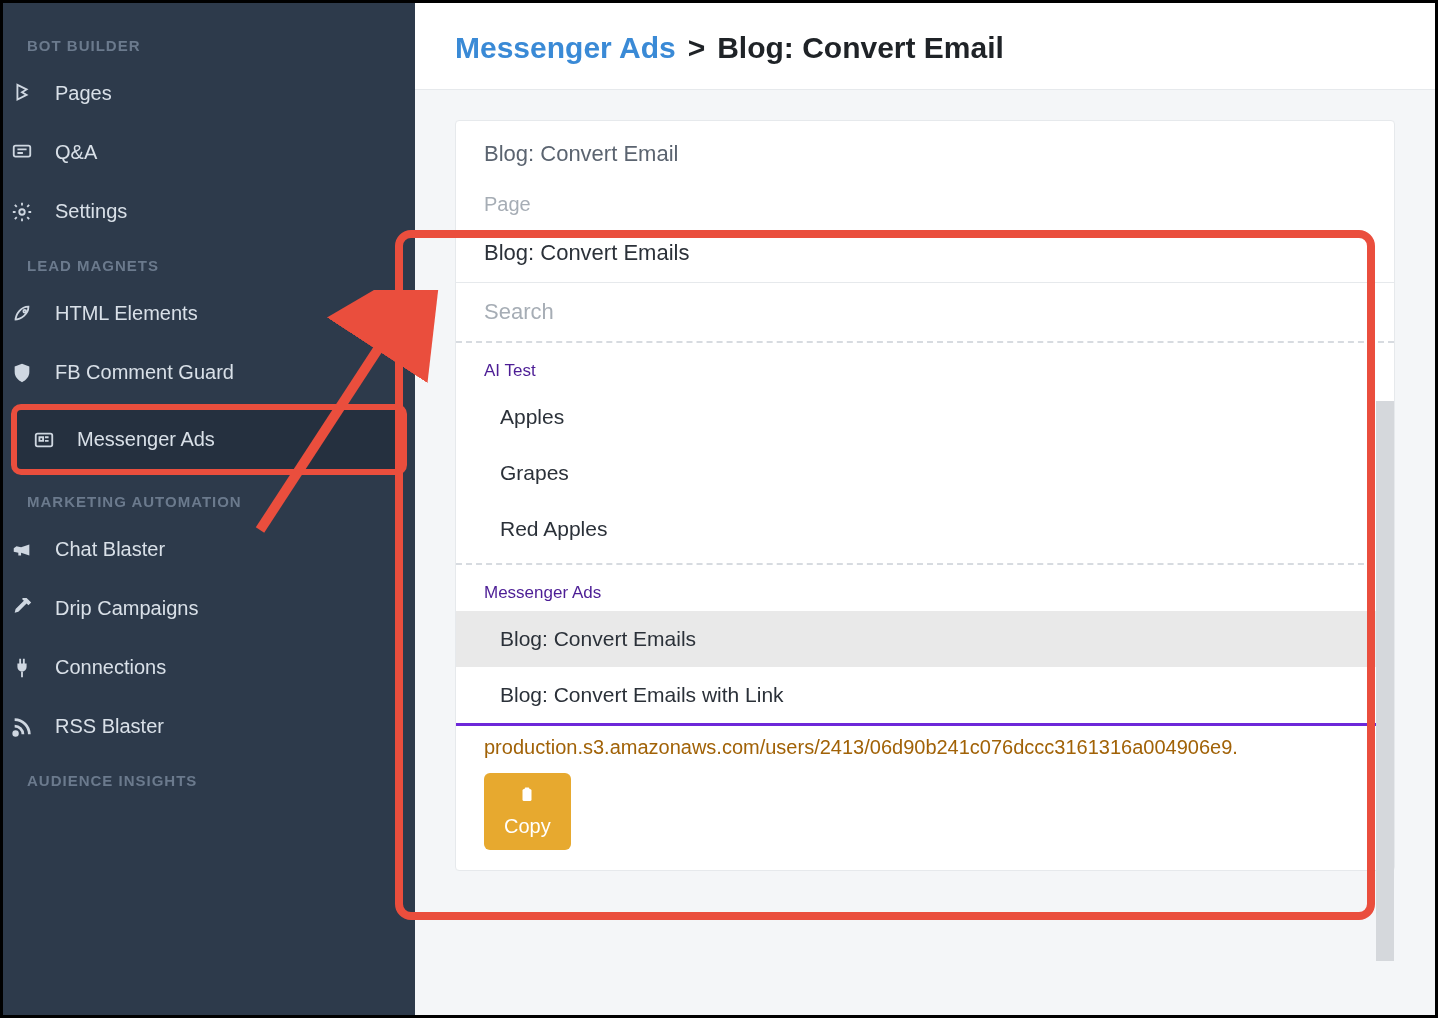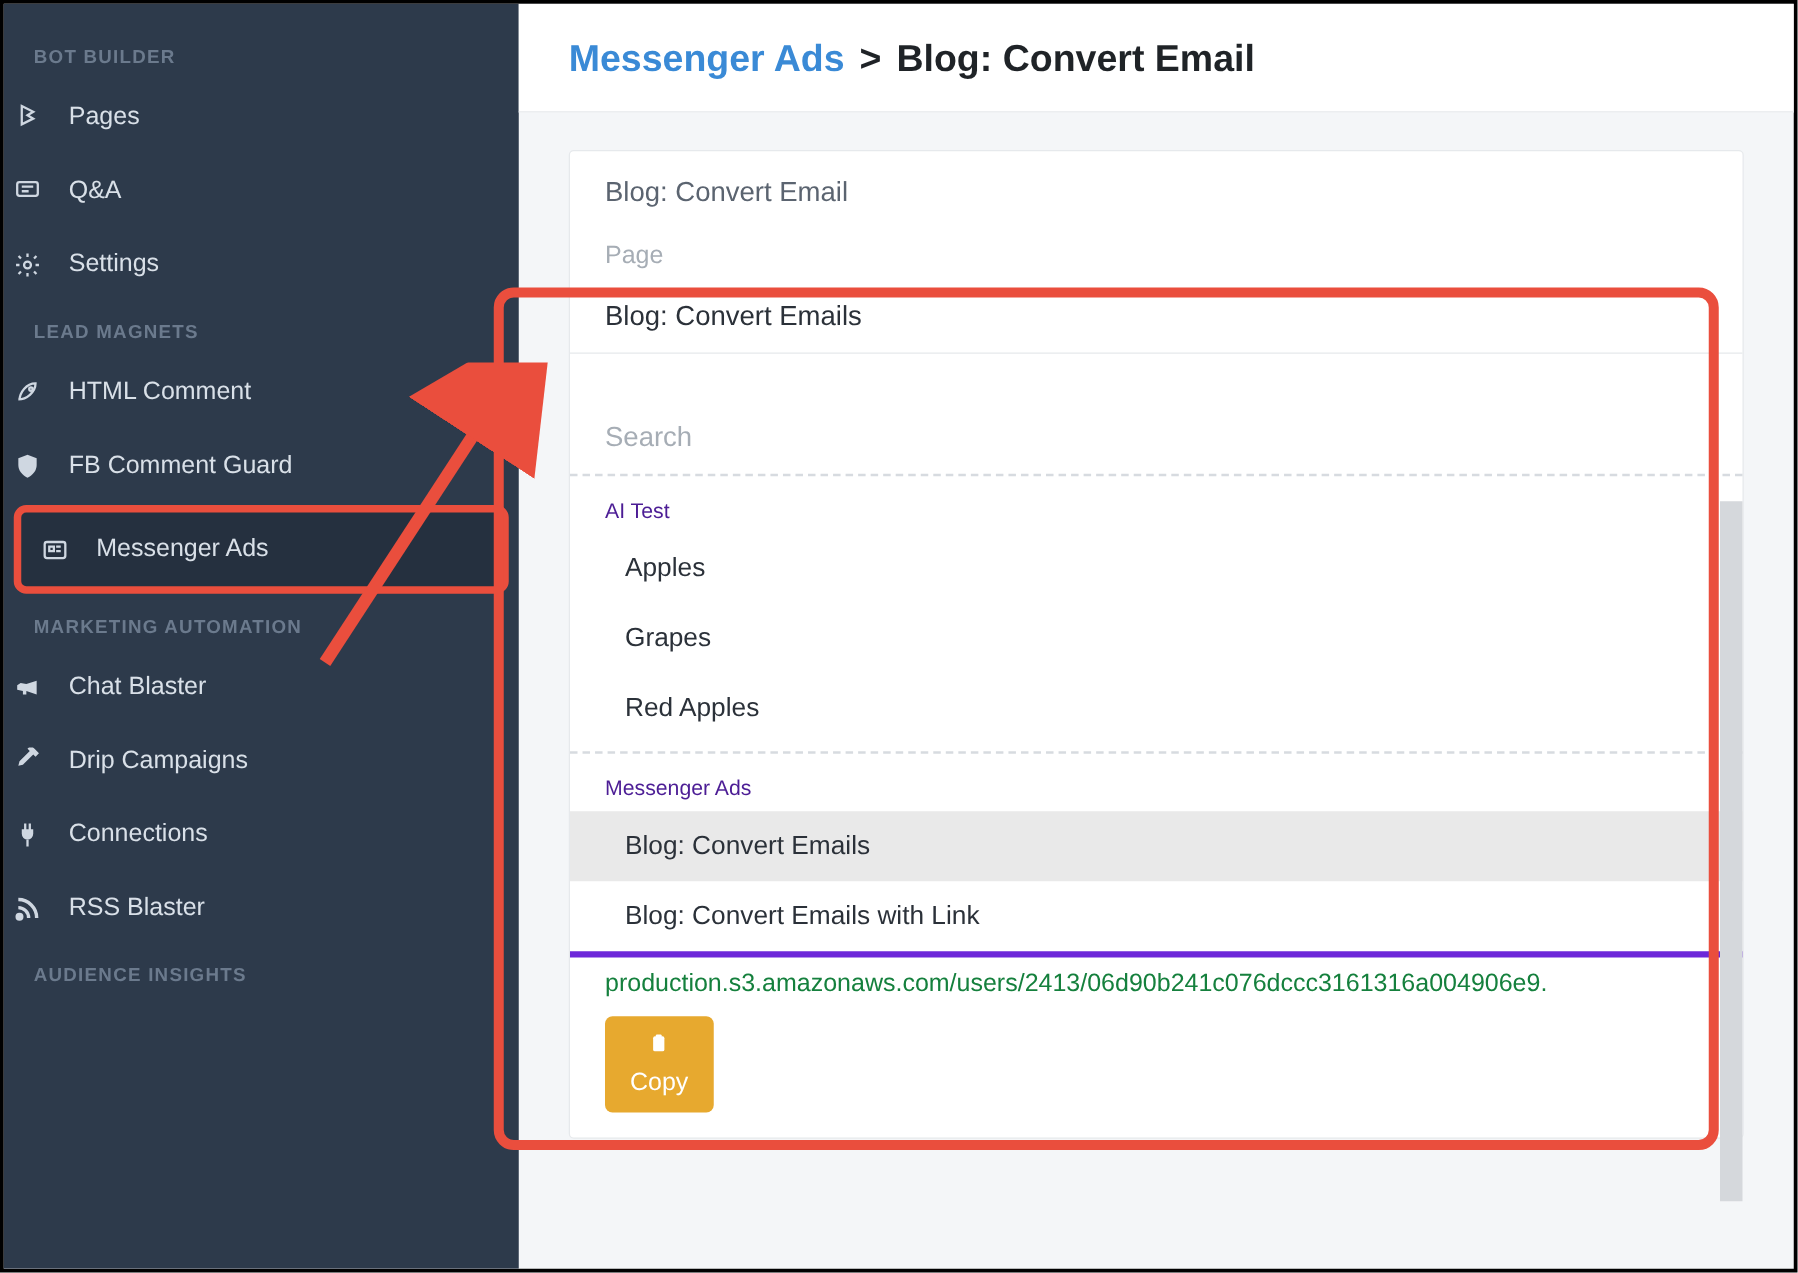--- a/index.html
+++ b/index.html
@@ -26,29 +26,29 @@
   .card-title { font-size: 22px; color: #5b6470; }
 
   
   .callout-box { position: absolute; left: 395px; top: 230px; width: 980px; height: 690px; border: 8px solid #ea4e3d; border-radius: 16px; pointer-events: none; z-index: 50; }
   
   .arrow-svg { position: absolute; left: 240px; top: 290px; width: 200px; height: 260px; pointer-events: none; z-index: 60; }
 
   .page-label { font-size: 20px; color: #a6adb5; padding: 26px 28px 10px; }
   .selected-page { font-size: 22px; color: #2b3139; padding: 14px 28px 16px; border-bottom: 1px solid #e6e9ec; }
   .search-row { padding: 16px 28px; font-size: 22px; color: #a6adb5; border-bottom: 2px dashed #d7dbe0; }
-  .search-row input { width: 100%; border: none; outline: none; font-size: 22px; color: #2b3139; margin-top: 38px; }
+  .search-row input { width: 100%; border: none; outline: none; font-size: 22px; color: #2b3139; }
   .search-row input::placeholder { color: #a6adb5; }
 
   .group-label { font-size: 17px; color: #4c1d95; padding: 18px 28px 8px; }
   .option-item { font-size: 21px; color: #2b3139; padding: 16px 28px 16px 44px; cursor: pointer; position: relative; }
   .option-item.hovered { background: #e9e9e9; }
   .group-divider { border-top: 2px dashed #d7dbe0; margin-top: 6px; }
 
-  .cutoff-text { font-size: 20px; color: #15803d; padding: 10px 28px 0 28px; white-space: nowrap; overflow: hidden; border-top: 5px solid #6d28d9; }
+  .cutoff-text { font-size: 20px; color: #a16207; padding: 10px 28px 0 28px; white-space: nowrap; overflow: hidden; border-top: 3px solid #6d28d9; }
   .copy-row { padding: 14px 28px 20px; }
   .copy-btn { background: #e7a92f; color: #fff; border: none; border-radius: 6px; padding: 12px 20px; font-size: 20px; display: inline-flex; align-items: center; gap: 10px; cursor: pointer; flex-direction: column; }
 
   
   .scrollbar-stub { position: absolute; right: 0; top: 280px; width: 18px; height: 560px; background: #d5d8dc; }
 
   svg { display: block; }
 </style>
 </head>
 <body>
@@ -88,21 +88,21 @@
 
   <div class="sidebar-section-header">LEAD MAGNETS</div>
 
   <div class="sidebar-item">
     <span class="icon">
       <svg width="22" height="22" viewBox="0 0 24 24" fill="none" stroke="currentColor" stroke-width="2">
           <path d="M5 19c0-7 6-15 14-15 0 8-8 14-15 14"></path>
           <circle cx="15" cy="9" r="1.5"></circle>
         </svg>
     </span>
-    <span>HTML Comment</span>
+    <span>HTML Elements</span>
   </div>
 
   <div class="sidebar-item">
     <span class="icon">
       <svg width="22" height="22" viewBox="0 0 24 24" fill="currentColor">
           <path d="M12 2l8 3v6c0 5-3.5 9-8 11-4.5-2-8-6-8-11V5l8-3z"></path>
         </svg>
     </span>
     <span>FB Comment Guard</span>
   </div>

